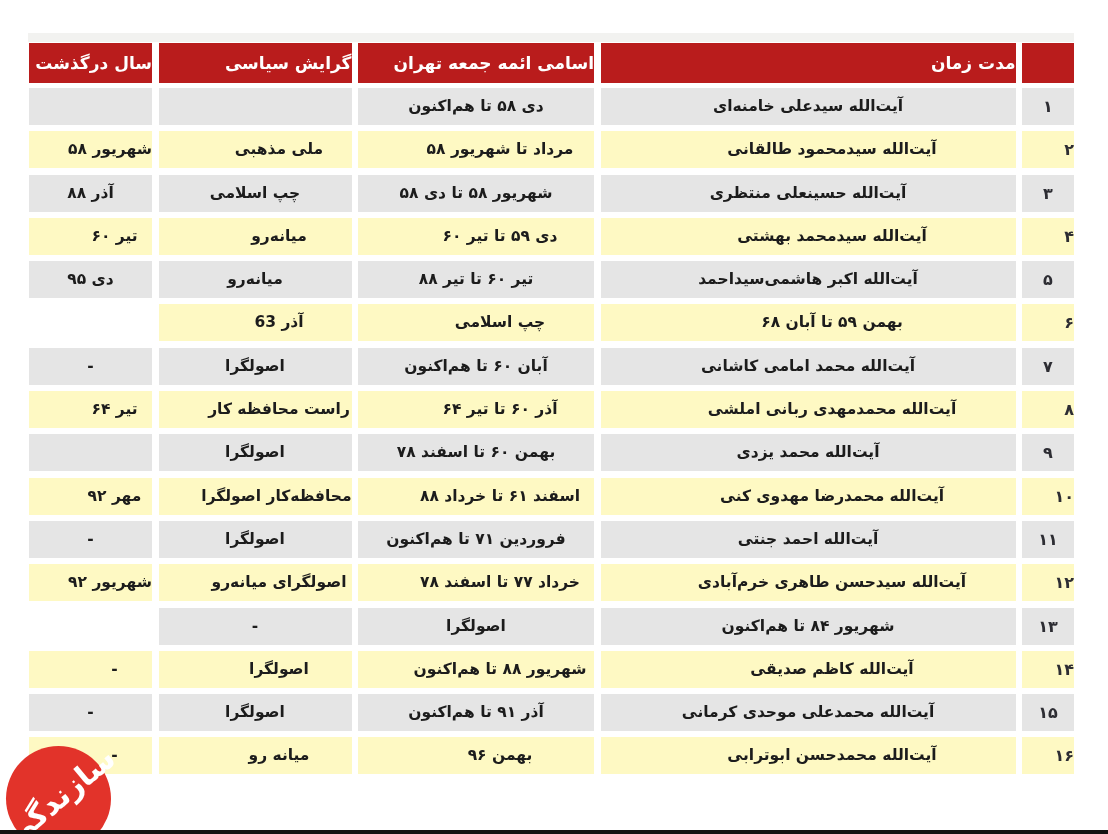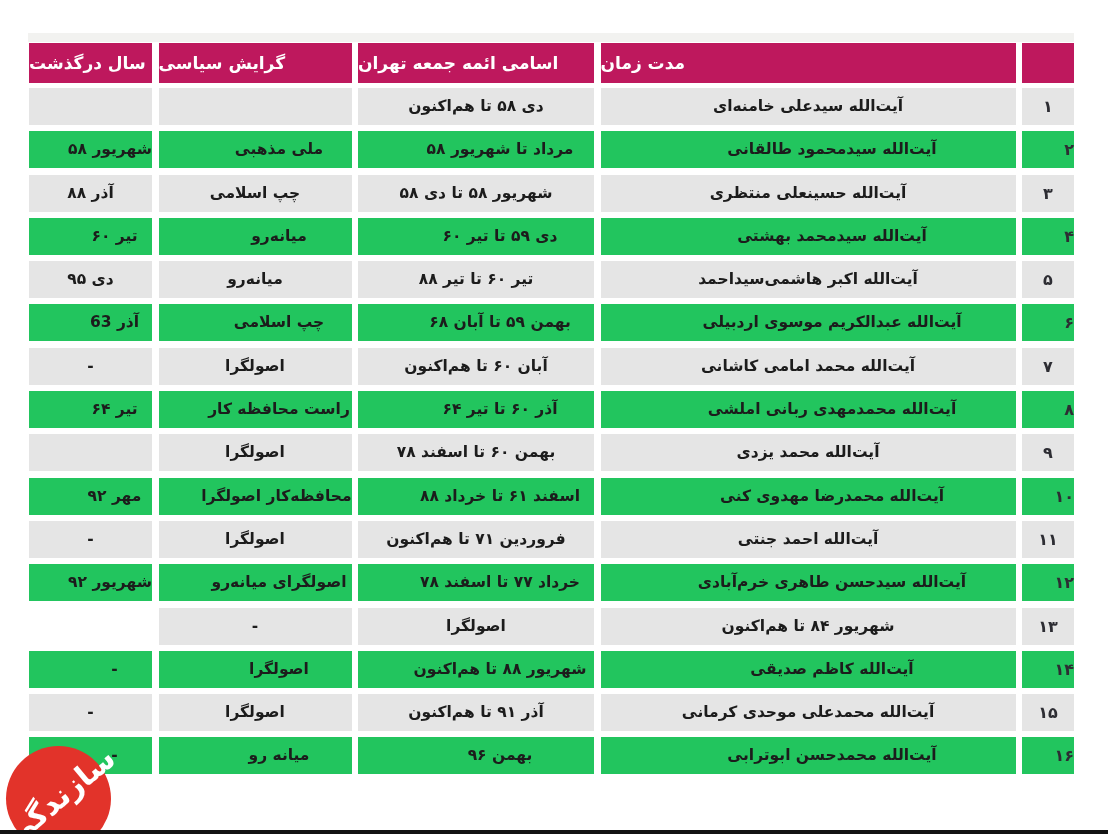--- a/index.html
+++ b/index.html
@@ -3,27 +3,27 @@
 <meta charset="utf-8">
 <style>
   html,body{margin:0;padding:0;}
   body{background:#ffffff;font-family:"DejaVu Sans",sans-serif;}
   .canvas{position:relative;width:1108px;height:834px;background:#ffffff;overflow:hidden;}
 
   .top-shadow{position:absolute;left:28px;top:33px;width:1046px;height:9px;background:#ededea;opacity:.7;}
 
   .imam-table{position:absolute;left:29px;top:43px;width:1045px;direction:rtl;}
   .grid-row{display:grid;grid-template-columns:52px 415px 236px 193px 123px;column-gap:6.5px;}
-  .header-row .cell{background:#be185d;color:#ffffff;height:40px;line-height:40px;
-    font-weight:bold;font-size:17px;text-align:left;white-space:nowrap;overflow:hidden;}
+  .header-row .cell{background:#b91c1c;color:#ffffff;height:40px;line-height:40px;
+    font-weight:bold;font-size:17px;text-align:right;white-space:nowrap;overflow:hidden;}
   .rows{display:flex;flex-direction:column;gap:6.3px;margin-top:5px;}
   .body-row .cell{height:37px;line-height:37px;text-align:center;font-weight:bold;
     font-size:15.5px;color:#1c1c1c;white-space:nowrap;overflow:hidden;}
   .body-row.odd .cell{background:#e5e5e5;}
-  .body-row.even .cell{background:#22c55e;padding-left:48px;}
+  .body-row.even .cell{background:#fef9c3;padding-left:48px;}
   .cell.num{font-size:16px;color:#2d2d33;}
 
   .logo{position:absolute;left:6px;top:746px;width:105px;height:105px;border-radius:50%;
     background:#e2332a;direction:rtl;}
   .logo-text{position:absolute;left:50%;top:50%;transform:translate(-50%,-56%) rotate(-40deg);
     color:#ffffff;font-weight:bold;font-size:30px;white-space:nowrap;}
 
   .bottom-rule{position:absolute;left:0;bottom:0;width:1108px;height:4px;background:#121212;}
 </style>
 </head>
@@ -77,21 +77,20 @@
     <div class="grid-row body-row odd">
       <div class="cell num">۵</div>
       <div class="cell">آیت‌الله اکبر هاشمی‌سیداحمد</div>
       <div class="cell">تیر ۶۰ تا تیر ۸۸</div>
       <div class="cell">میانه‌رو</div>
       <div class="cell">دی ۹۵</div>
     </div>
 
     <div class="grid-row body-row even">
       <div class="cell num">۶</div>
-      <div class="cell">آیت‌الله عبدالکریم موسوی اردبیلی</div>
       <div class="cell">بهمن ۵۹ تا آبان ۶۸</div>
       <div class="cell">چپ اسلامی</div>
       <div class="cell">آذر 63</div>
     </div>
 
     <div class="grid-row body-row odd">
       <div class="cell num">۷</div>
       <div class="cell">آیت‌الله محمد امامی کاشانی</div>
       <div class="cell">آبان ۶۰ تا هم‌اکنون</div>
       <div class="cell">اصولگرا</div>

